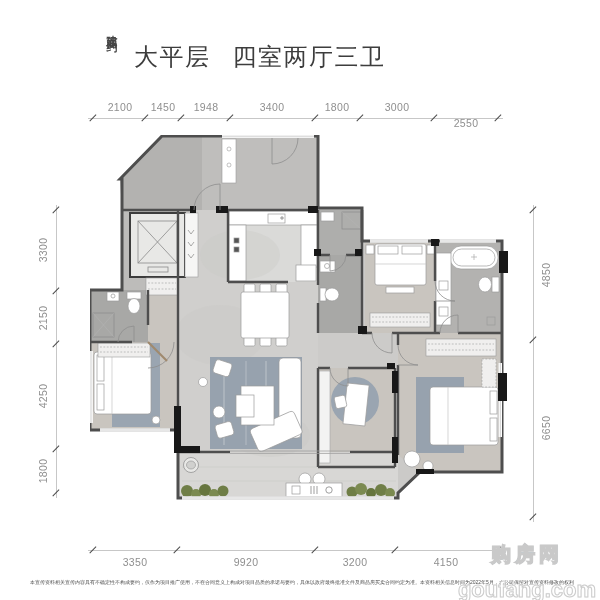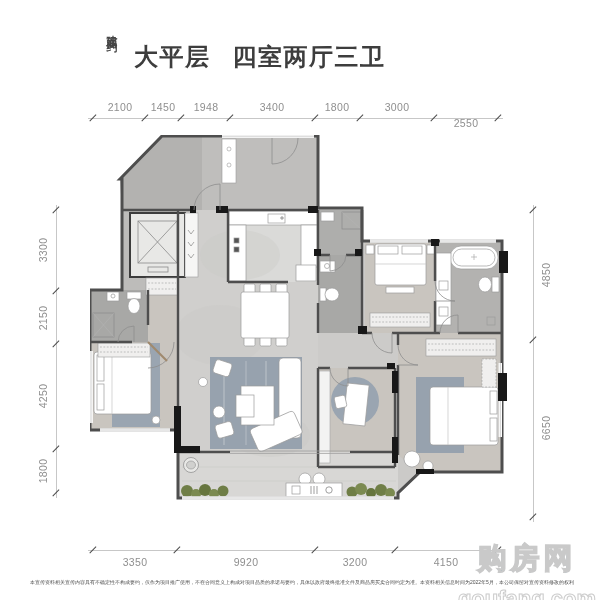--- a/index.html
+++ b/index.html
@@ -5,41 +5,41 @@
   html,body{margin:0;padding:0;}
   body{width:600px;height:600px;background:#ffffff;position:relative;overflow:hidden;
        font-family:"Liberation Sans","DejaVu Sans",sans-serif;}
 
   
   .hdr{position:absolute;left:104px;top:26px;display:flex;align-items:flex-end;color:#3d3d3d;}
   .hdr .pref{writing-mode:vertical-rl;text-orientation:upright;font-size:11px;font-weight:700;
              letter-spacing:3px;height:46px;margin-right:5px;margin-bottom:5px;color:#454545;}
   .hdr .num{font-size:54px;font-weight:800;line-height:0.84;letter-spacing:-2px;}
   .hdr .sup{font-size:23px;font-weight:800;position:relative;top:-27px;left:1px;}
-  .hdr .tag{font-size:24px;font-weight:700;letter-spacing:1.5px;padding-bottom:4px;}
+  .hdr .tag{font-size:24px;font-weight:400;letter-spacing:1.5px;padding-bottom:4px;}
   .hdr .t1{margin-left:10px;}
   .hdr .t2{margin-left:22px;}
 
   
   .ruler{position:absolute;}
   .rline-h{position:absolute;left:-5px;right:-5px;height:1px;background:#c7c7c7;}
   .rline-v{position:absolute;top:-5px;bottom:-5px;width:1px;background:#c7c7c7;}
   .tk{position:absolute;width:9px;height:1.3px;background:#4a4a4a;display:block;
       transform:translate(-50%,-50%) rotate(-45deg);}
   .dim{position:absolute;font-size:10.5px;color:#8f8f8f;letter-spacing:.3px;white-space:nowrap;
        transform:translate(-50%,-50%);}
   .dim.rot{transform:translate(-50%,-50%) rotate(-90deg);}
 
   
   .plan{position:absolute;left:90px;top:135px;width:420px;height:365px;}
   .plan svg{display:block;width:100%;height:100%;}
 
   
   .wm{position:absolute;right:4px;top:544px;text-align:center;z-index:6;line-height:1;}
-  .wm-cn{font-size:29px;font-weight:800;letter-spacing:4px;color:#0369a1;
+  .wm-cn{font-size:20px;font-weight:800;letter-spacing:4px;color:#0369a1;
          -webkit-text-stroke:1.4px #c9c9c9;text-shadow:0 0 1px #d4d4d4;}
   .wm-en{font-size:22px;font-weight:800;color:#ffffff;margin-top:15px;
          -webkit-text-stroke:1px #cccccc;text-shadow:0 0 1px #d8d8d8;}
 
   
   .disc{position:absolute;left:30px;top:579px;width:545px;font-size:5px;color:#4f4f4f;
         white-space:nowrap;overflow:hidden;z-index:2;}
 </style>
 </head>
 <body>

